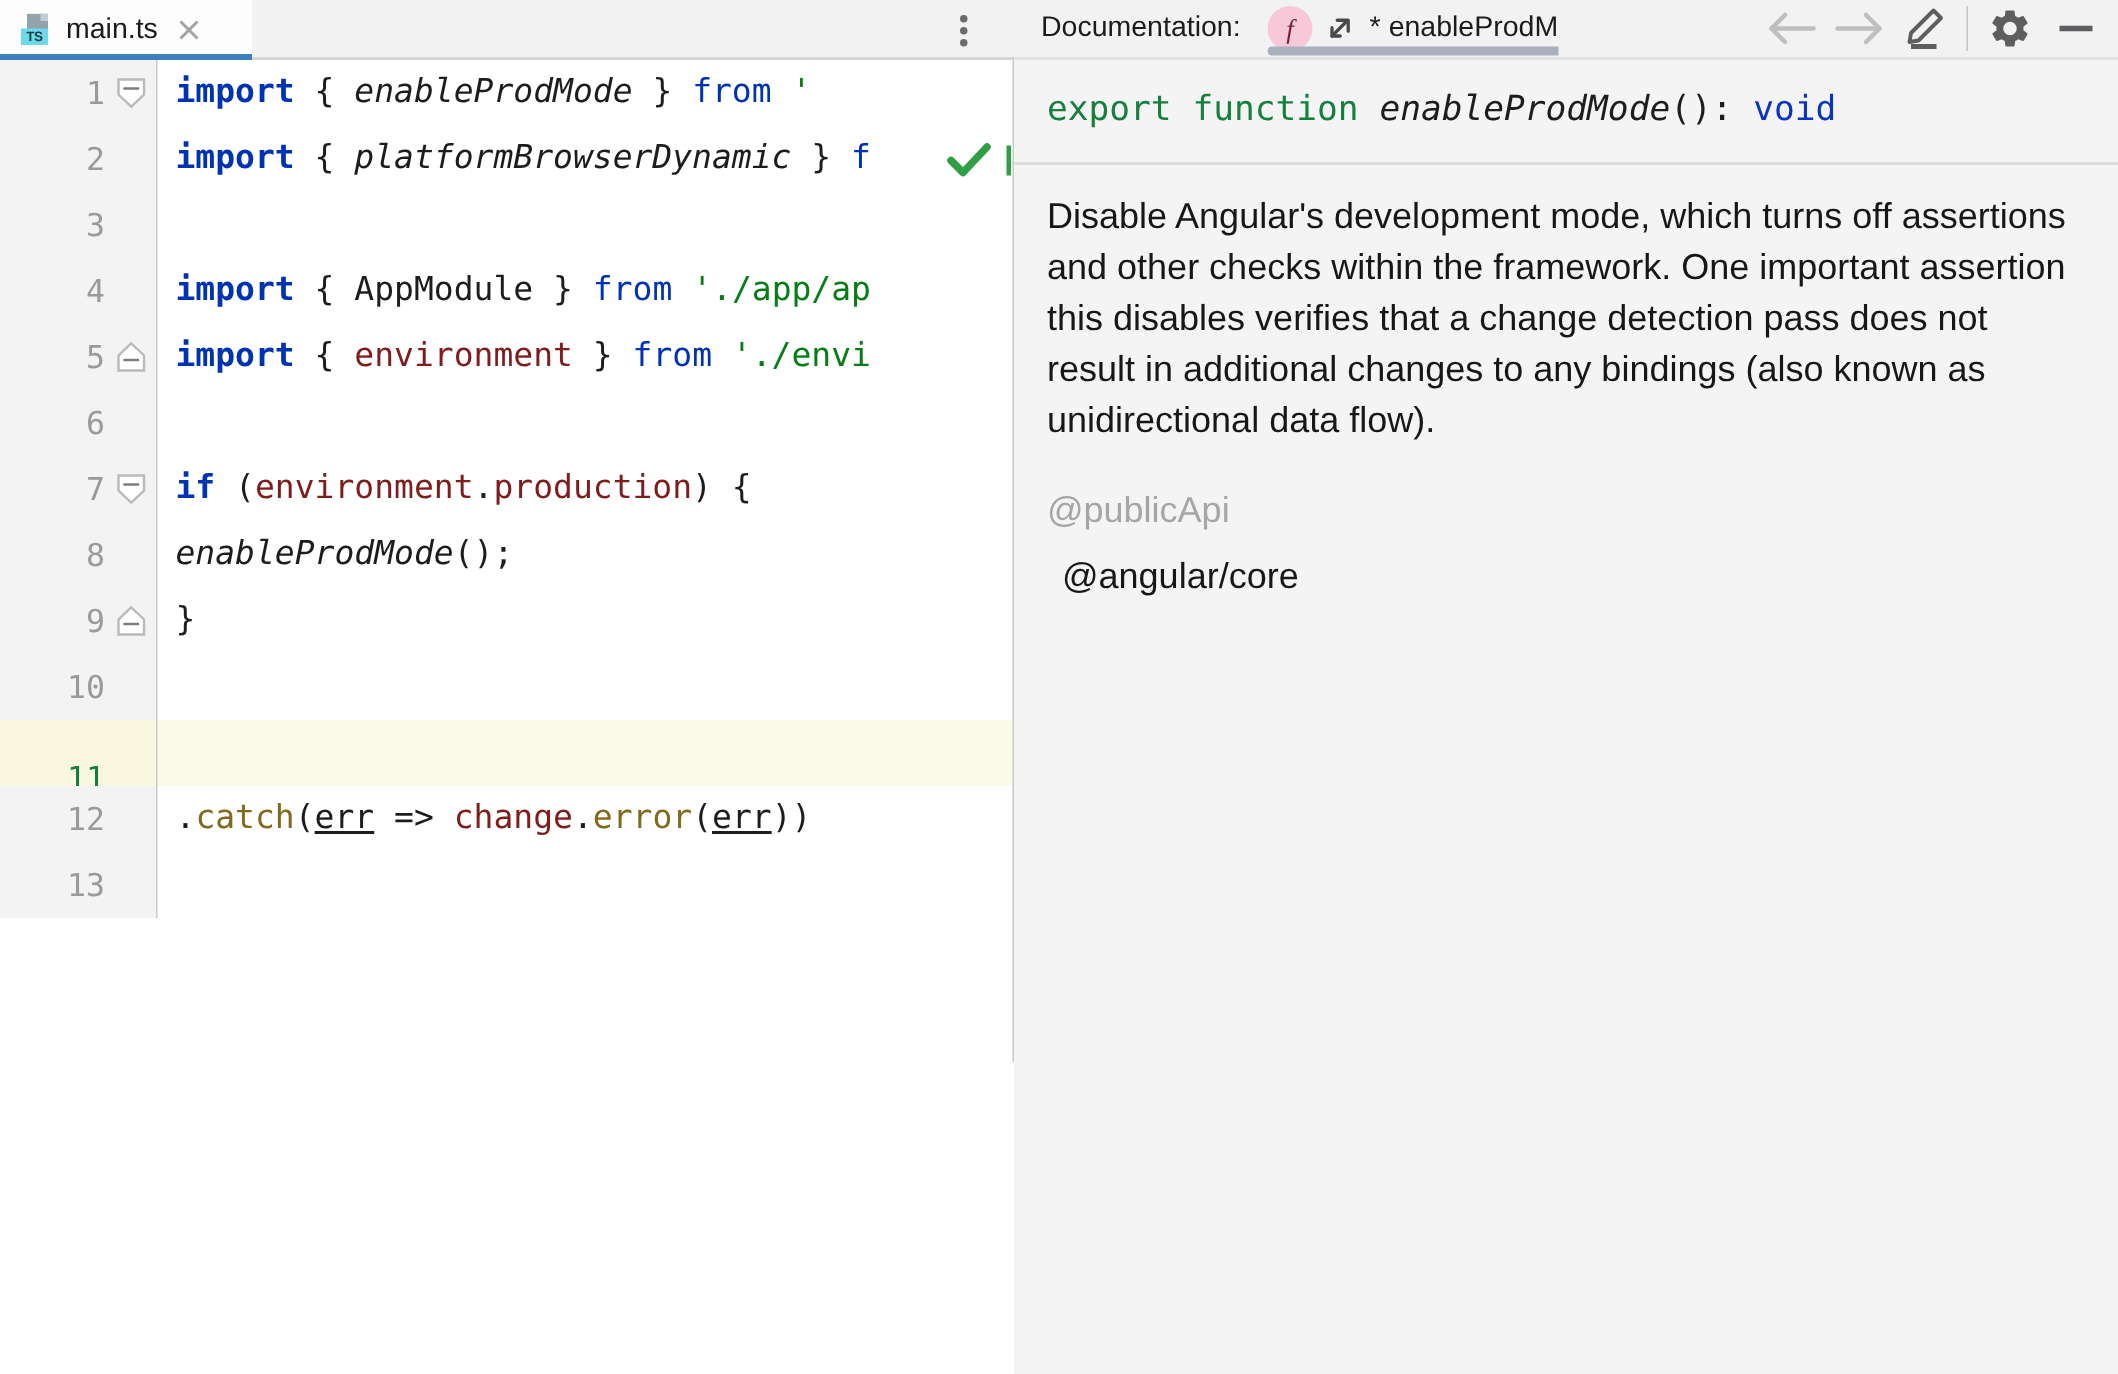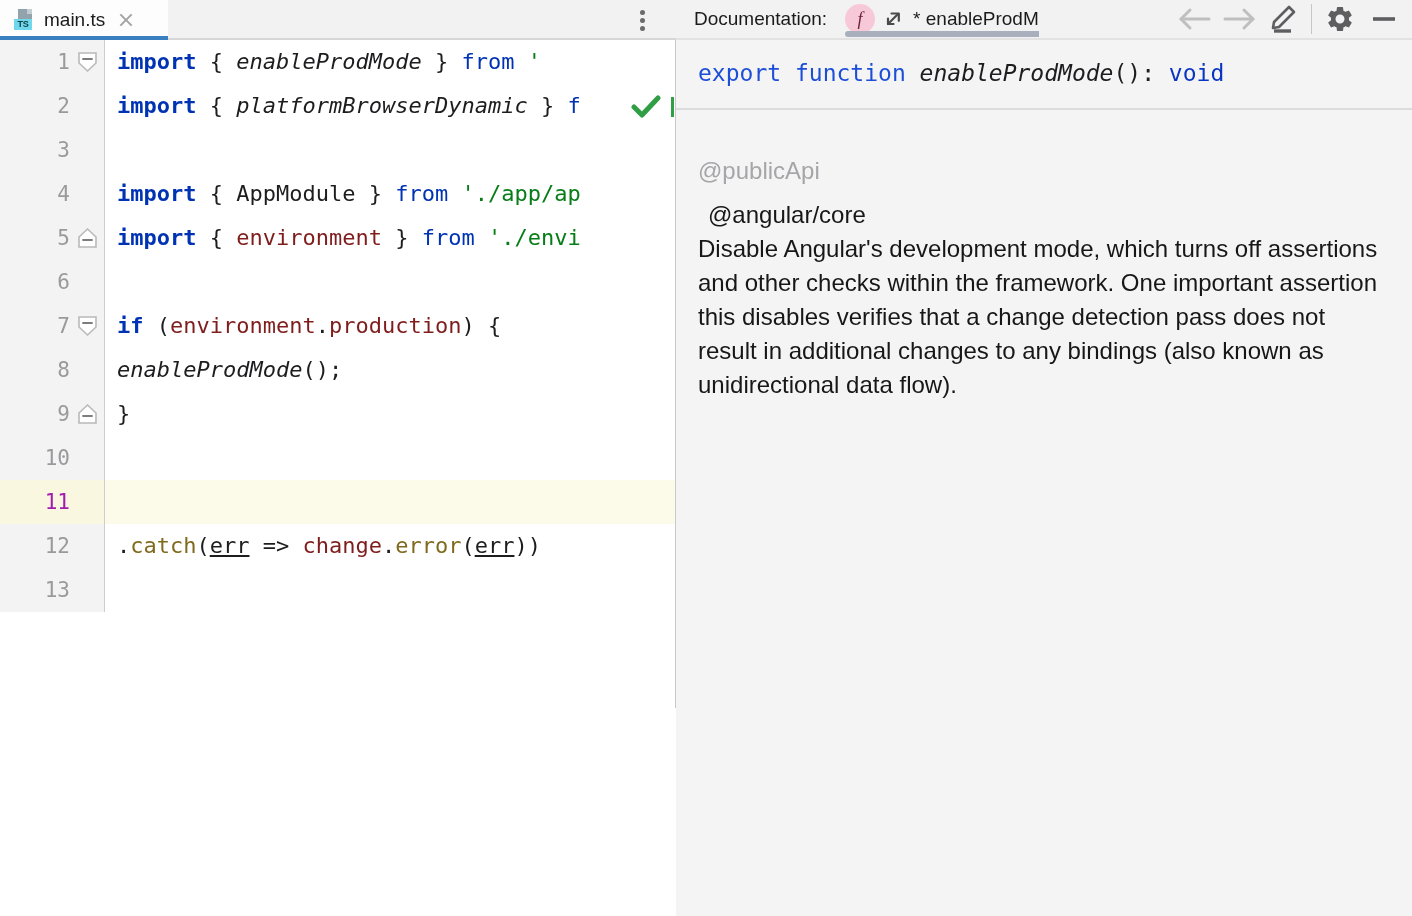--- a/index.html
+++ b/index.html
@@ -172,21 +172,21 @@
   .code-row.current .gutter { background: #faf7e0; }
   .lineno {
     position: absolute;
     right: 34px;
     top: 0;
     line-height: 44px;
     font-family: "DejaVu Sans Mono", monospace;
     font-size: 21px;
     color: #9a9a9c;
   }
-  .code-row.current .lineno { color: #a21caf; }
+  .code-row.current .lineno { color: #15803d; margin-top: 17px; }
   .fold {
     position: absolute;
     right: 6px;
     top: 11px;
     width: 21px;
     height: 22px;
     cursor: pointer;
   }
   .fold svg { display: block; }
   .code-text {
@@ -357,21 +357,21 @@
     position: relative;
     background: #f4f4f5;
     border-bottom: 2px solid #dcdcdd;
     padding: 16px 20px 18px 22px;
     font-family: "DejaVu Sans Mono", monospace;
     font-size: 23px;
     line-height: 34px;
     white-space: nowrap;
     flex: 0 0 auto;
   }
-  .sig-kw  { color: #1d4ed8; }
+  .sig-kw  { color: #15803d; }
   .sig-name{ color: #1d1d1f; font-style: italic; }
   .sig-pln { color: #1d1d1f; }
   .sig-type{ color: #0a34c2; }
 
   
   #doc-body {
     position: relative;
     flex: 1 1 auto;
     background: #f4f4f5;
     padding: 18px 14px 0 22px;
@@ -591,21 +591,21 @@
           </svg>
         </div>
       </div>
     </div>
 
     <div id="doc-signature">
       <span class="sig-kw">export</span><span class="sig-pln"> </span><span class="sig-kw">function</span><span class="sig-pln"> </span><span class="sig-name">enableProdMode</span><span class="sig-pln">(): </span><span class="sig-type">void</span>
     </div>
 
     <div id="doc-body">
+      <div id="doc-description">Disable Angular's development mode, which turns off assertions and other checks within the framework. One important assertion this disables verifies that a change detection pass does not result in additional changes to any bindings (also known as unidirectional data flow).</div>
       <div id="doc-tags">
         <div id="doc-tag-publicapi">@publicApi</div>
         <div id="doc-tag-module">@angular/core</div>
       </div>
-      <div id="doc-description">Disable Angular's development mode, which turns off assertions and other checks within the framework. One important assertion this disables verifies that a change detection pass does not result in additional changes to any bindings (also known as unidirectional data flow).</div>
     </div>
 
   </div>
 </div>
 
 </body></html>

